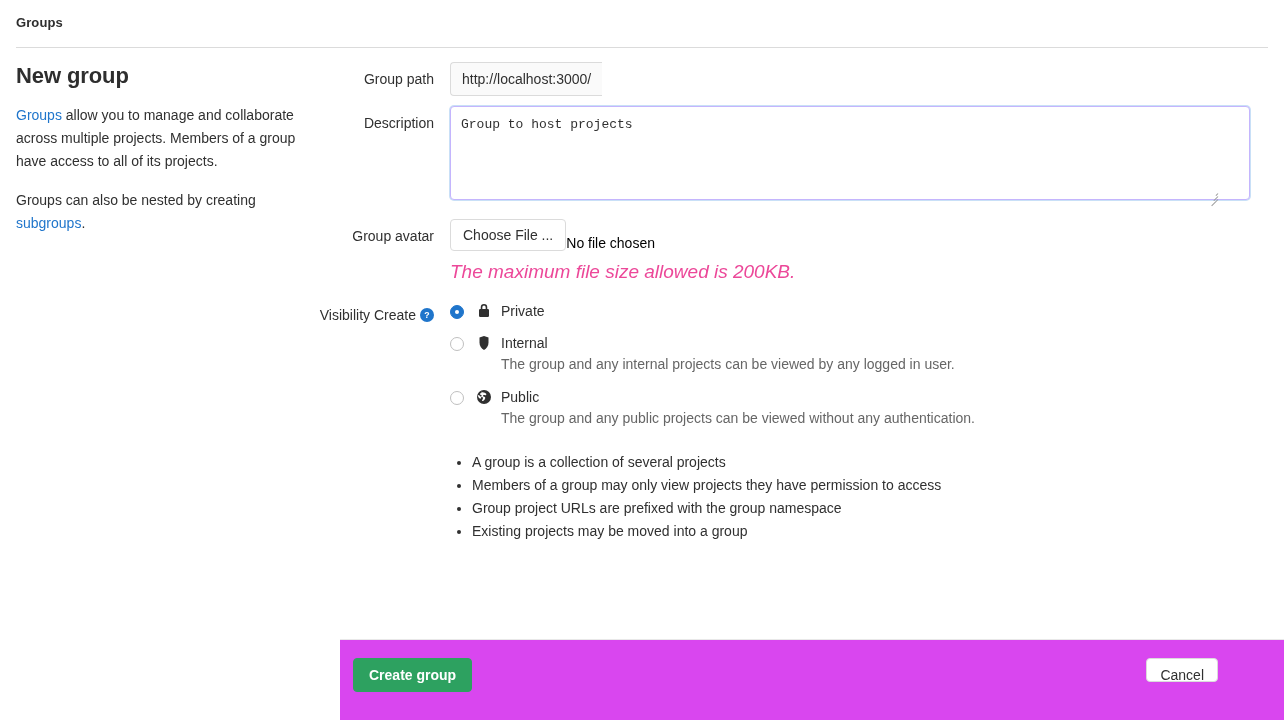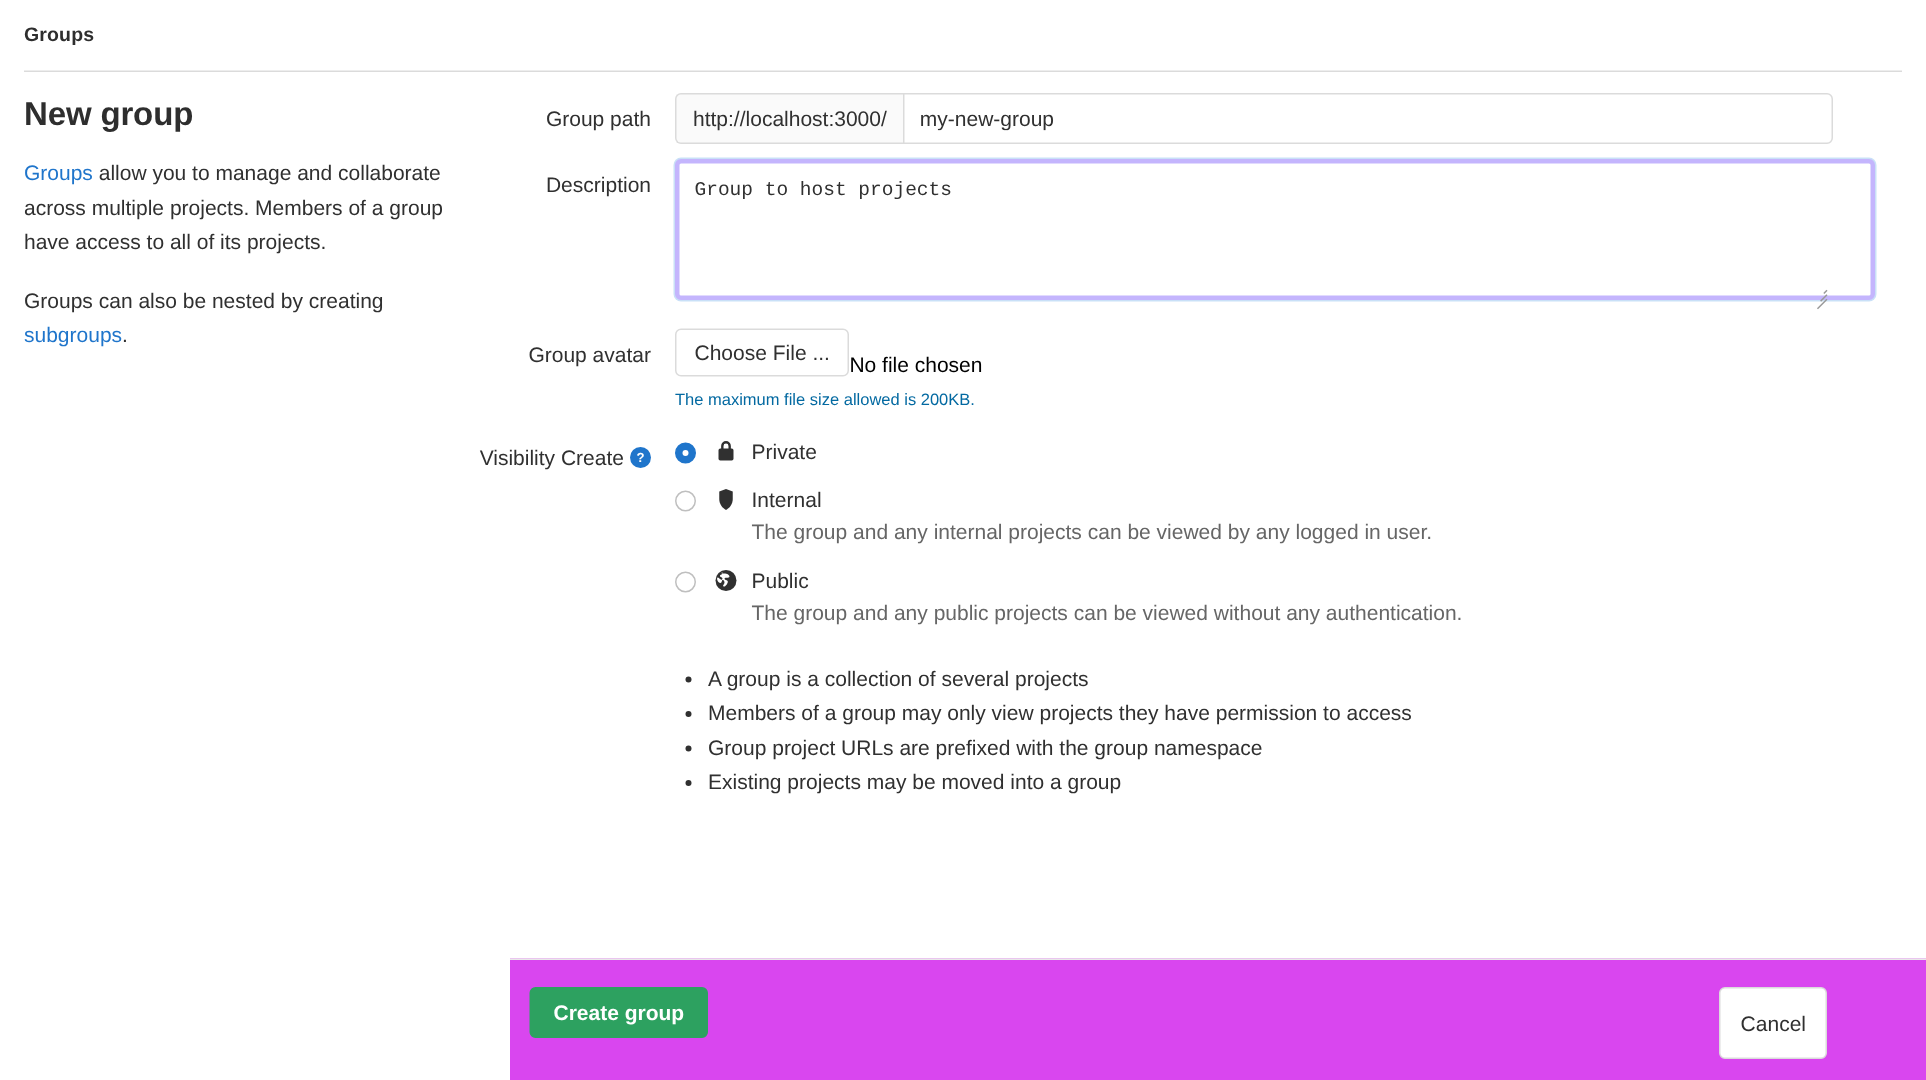--- a/index.html
+++ b/index.html
@@ -136,21 +136,21 @@
     border-radius: 0 4px 4px 0;
     flex: 1 1 auto;
   }
 
   .text-input-wide { width: 772px; }
 
   .textarea-box {
     box-sizing: border-box;
     width: 800px;
     height: 94px;
-    border: 3px solid #c4b5fd;
+    border: 1px solid #c4b5fd;
     border-radius: 4px;
     background: #fff;
     font-family: "Liberation Mono", monospace;
     font-size: 13px;
     line-height: 19px;
     color: #303030;
     padding: 8px 10px;
     outline: none;
     resize: none;
     box-shadow: 0 0 0 1px rgba(99,166,233,.35);
@@ -185,22 +185,23 @@
     border-radius: 4px;
     font-family: "Liberation Sans", sans-serif;
     font-size: 14px;
     color: #303030;
     cursor: pointer;
     line-height: 30px;
   }
   .no-file-text { font-size: 14px; color: #000000; }
   .file-hint {
     margin-top: 10px;
-    font-size: 11px;
-    color: #0369a1;
+    font-size: 19px;
+    color: #ec4899;
+    font-style: italic;
   }
 
   
   .vis-label-row { line-height: 20px; padding-top: 4px; }
   .help-icon {
     display: inline-block;
     vertical-align: -2px;
     margin-left: 4px;
     width: 14px;
     height: 14px;
@@ -291,21 +292,21 @@
     font-family: "Liberation Sans", sans-serif;
     font-size: 14px;
     font-weight: bold;
     cursor: pointer;
     line-height: 32px;
   }
   .btn-cancel {
     position: absolute;
     right: 66px;
     top: 18px;
-    height: 48px;
+    height: 24px;
     padding: 0 13px;
     background: #ffffff;
     border: 1px solid #dbdbdb;
     border-radius: 4px;
     color: #303030;
     font-family: "Liberation Sans", sans-serif;
     font-size: 14px;
     cursor: pointer;
     line-height: 32px;
   }
@@ -324,21 +325,20 @@
   <p class="info-para"><span>Groups can also be nested by creating </span><a class="link">subgroups</a><span>.</span></p>
 </div>
 
 <div class="form-area">
 
   <div class="form-row">
     <div class="form-label">Group path</div>
     <div class="form-control-wrap">
       <div class="input-group">
         <span class="input-prefix">http://localhost:3000/</span>
-        <input class="input-base" type="text" value="my-new-group" style="">
       </div>
     </div>
   </div>
 
 
   <div class="form-row" style="margin-bottom:16px;">
     <div class="form-label">Description</div>
     <div class="form-control-wrap">
       <div class="textarea-wrap">
         <textarea class="textarea-box" style="">Group to host projects</textarea>

